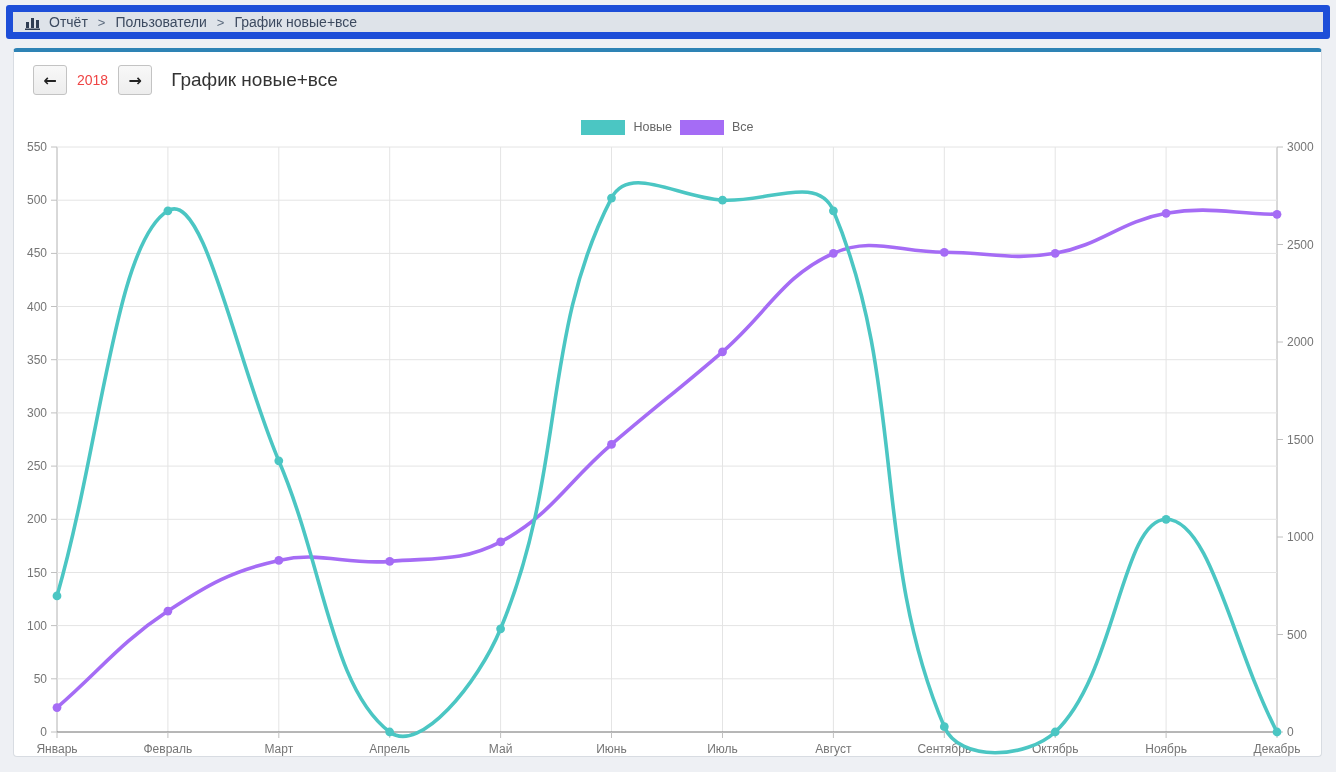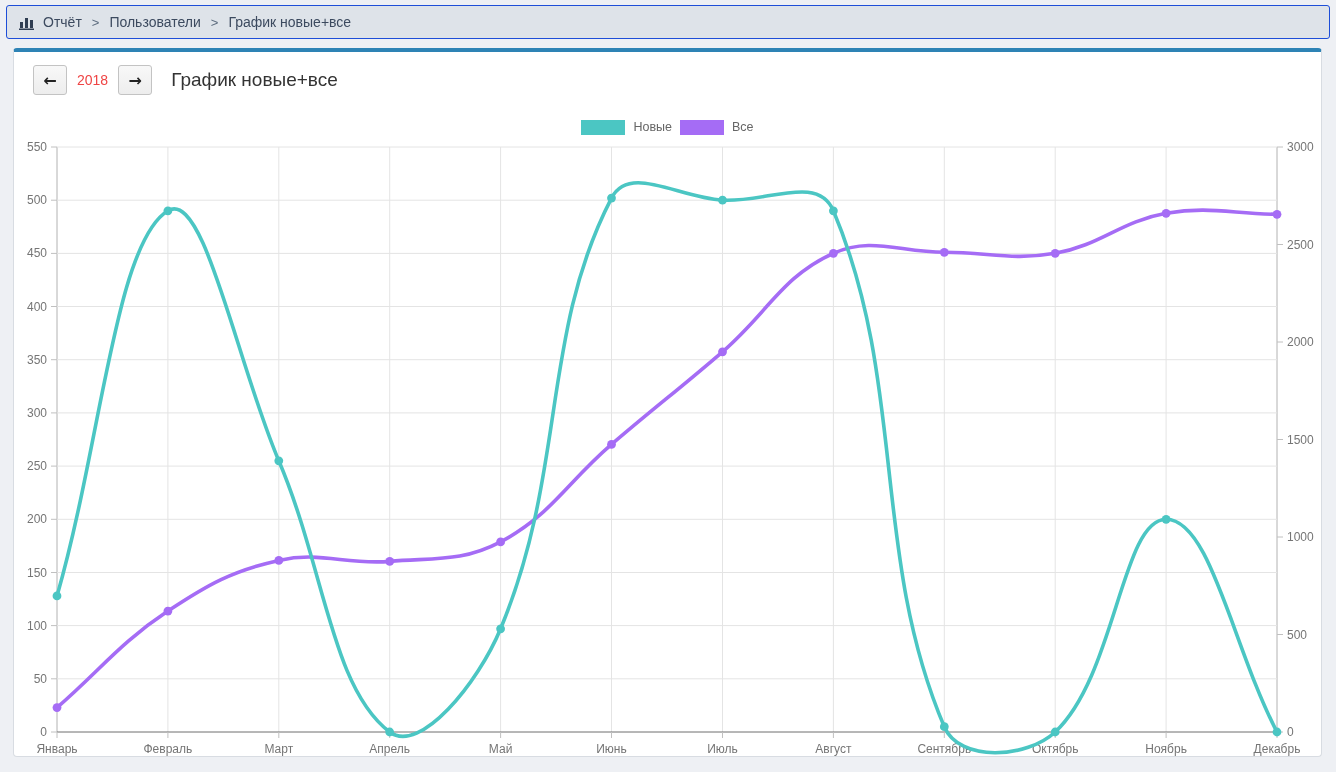--- a/index.html
+++ b/index.html
@@ -8,21 +8,21 @@
     background:#eef0f4;
     font-family:"Liberation Sans", sans-serif;
     color:#333;
     overflow:hidden;
   }
   
   .breadcrumb-bar {
     margin:5px 6px 9px 6px;
     height:34px;
     background:#dee3e9;
-    border:1px solid #1d4ed8;
+    border:7px solid #1d4ed8;
     border-radius:3px;
     display:flex;
     align-items:center;
     padding:0 12px;
     gap:8px;
   }
   .crumb-icon { display:inline-flex; align-items:flex-end; }
   .crumb { font-size:14px; color:#3c4a5f; text-decoration:none; cursor:pointer; }
   .crumb.current { cursor:default; }
   .crumb-sep { font-size:13px; color:#5c6b7e; padding:0 2px; }

